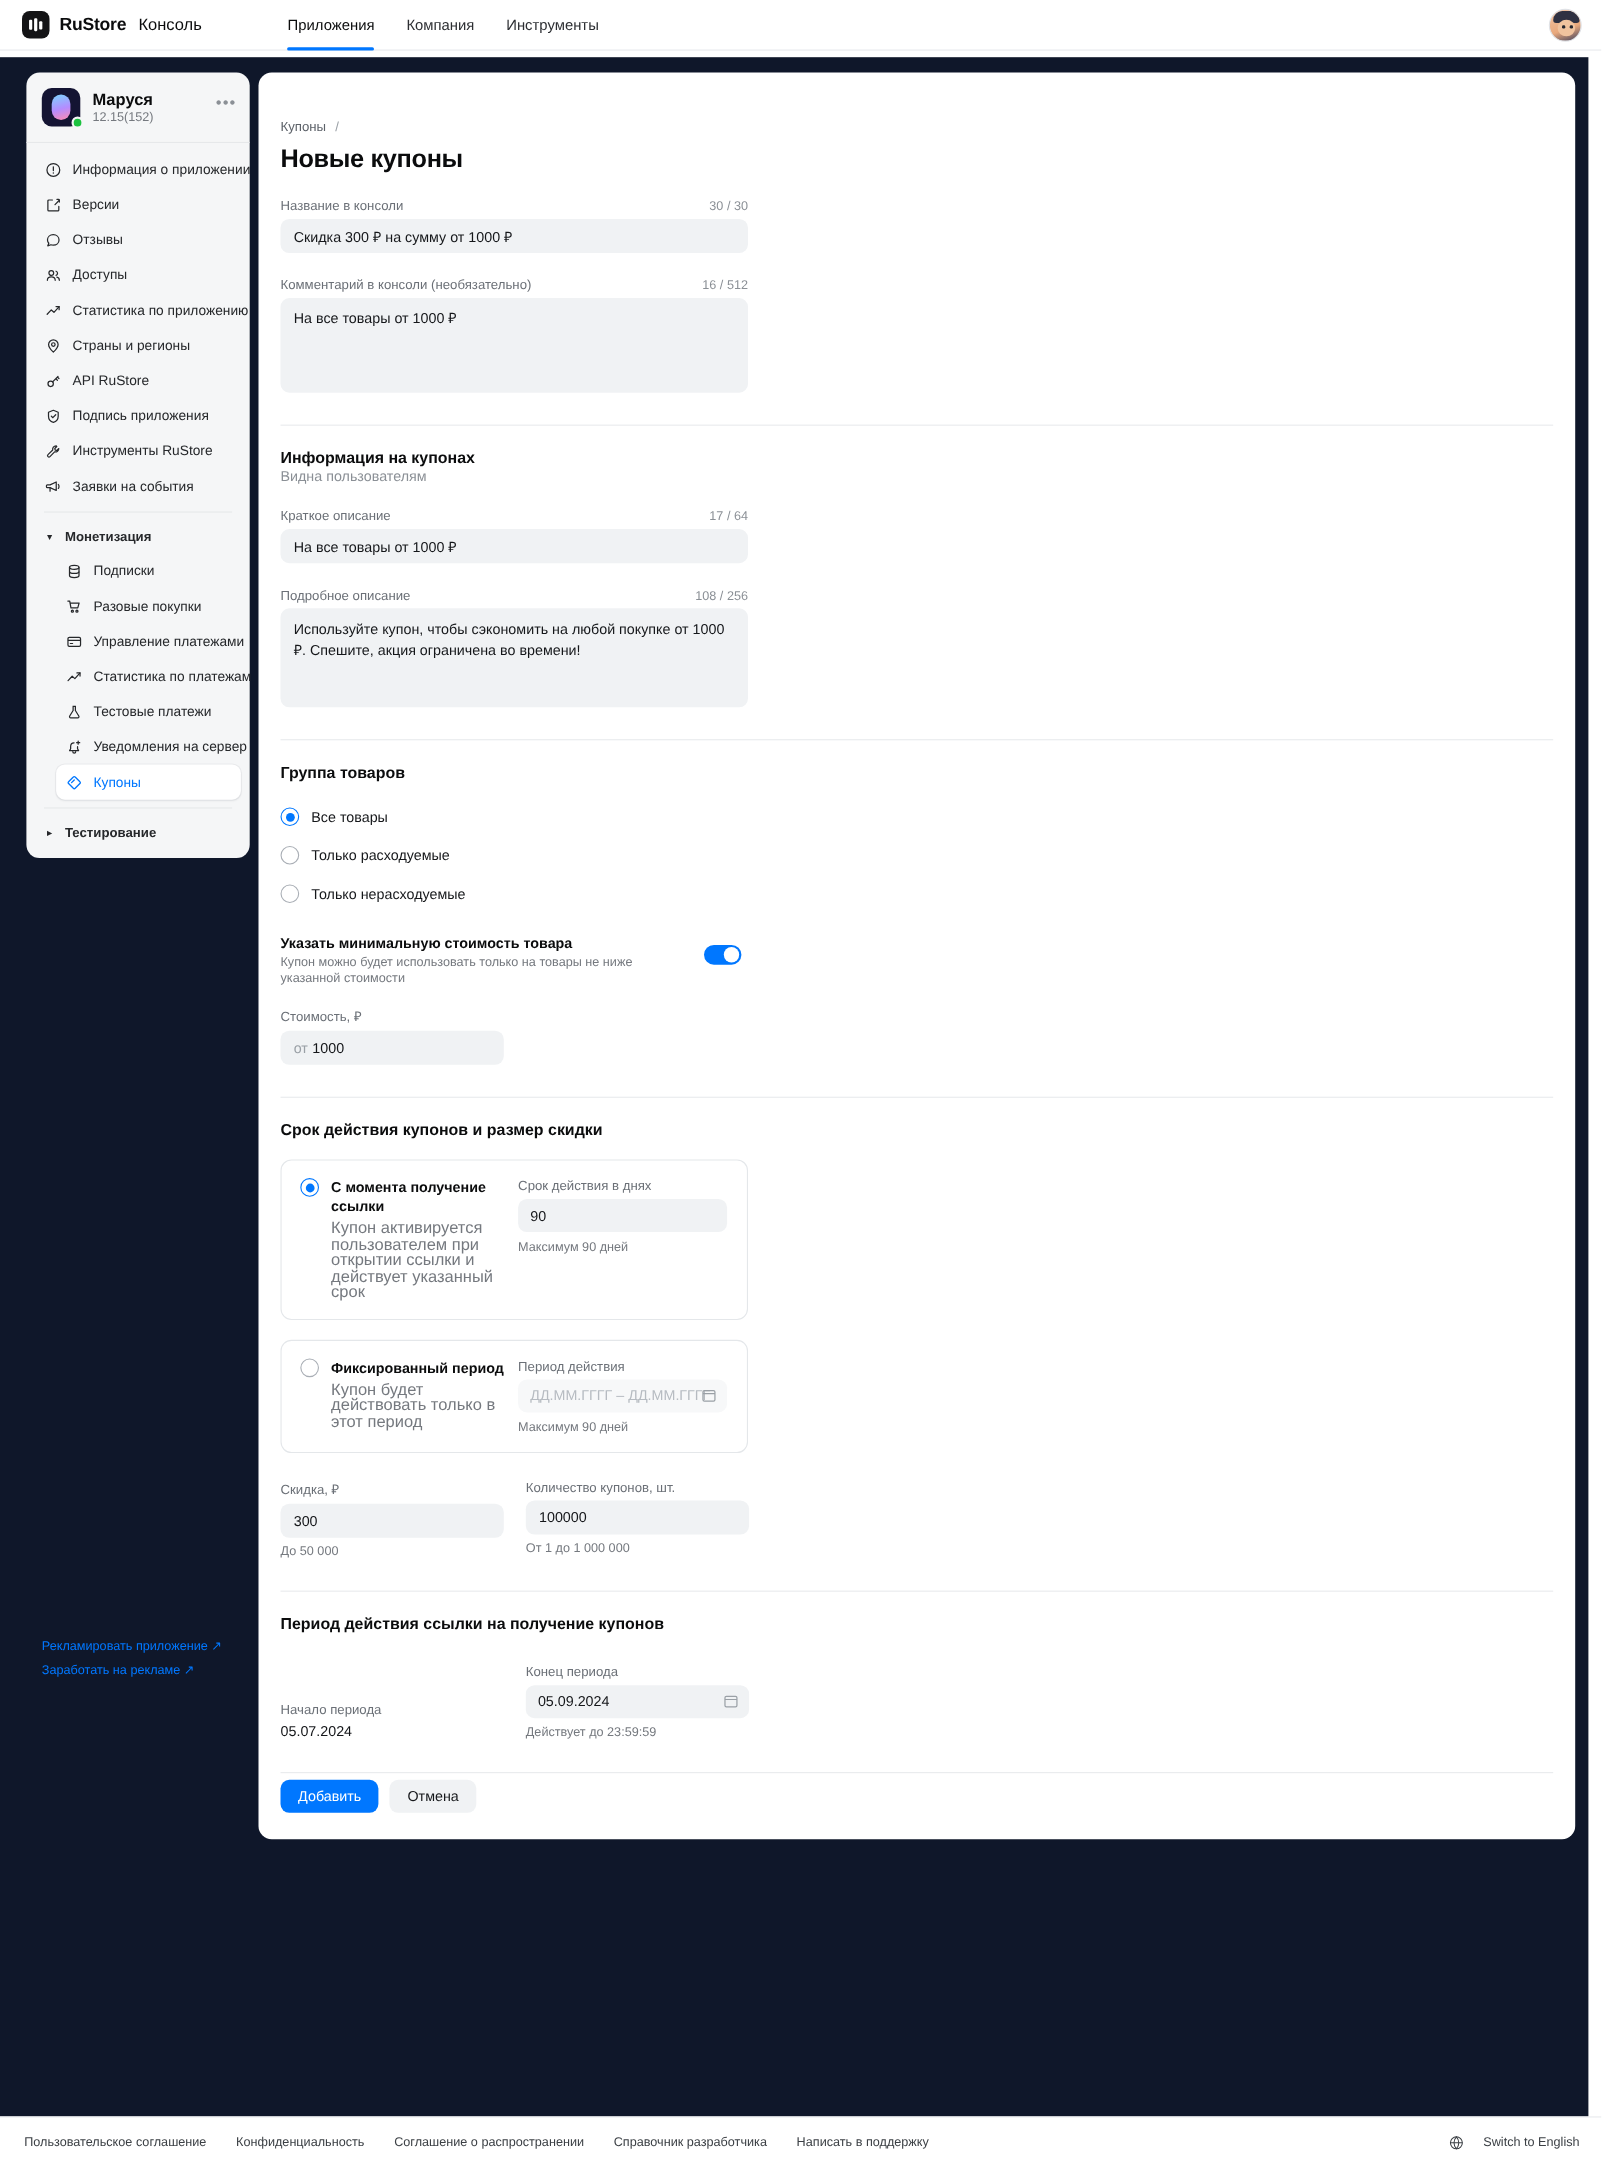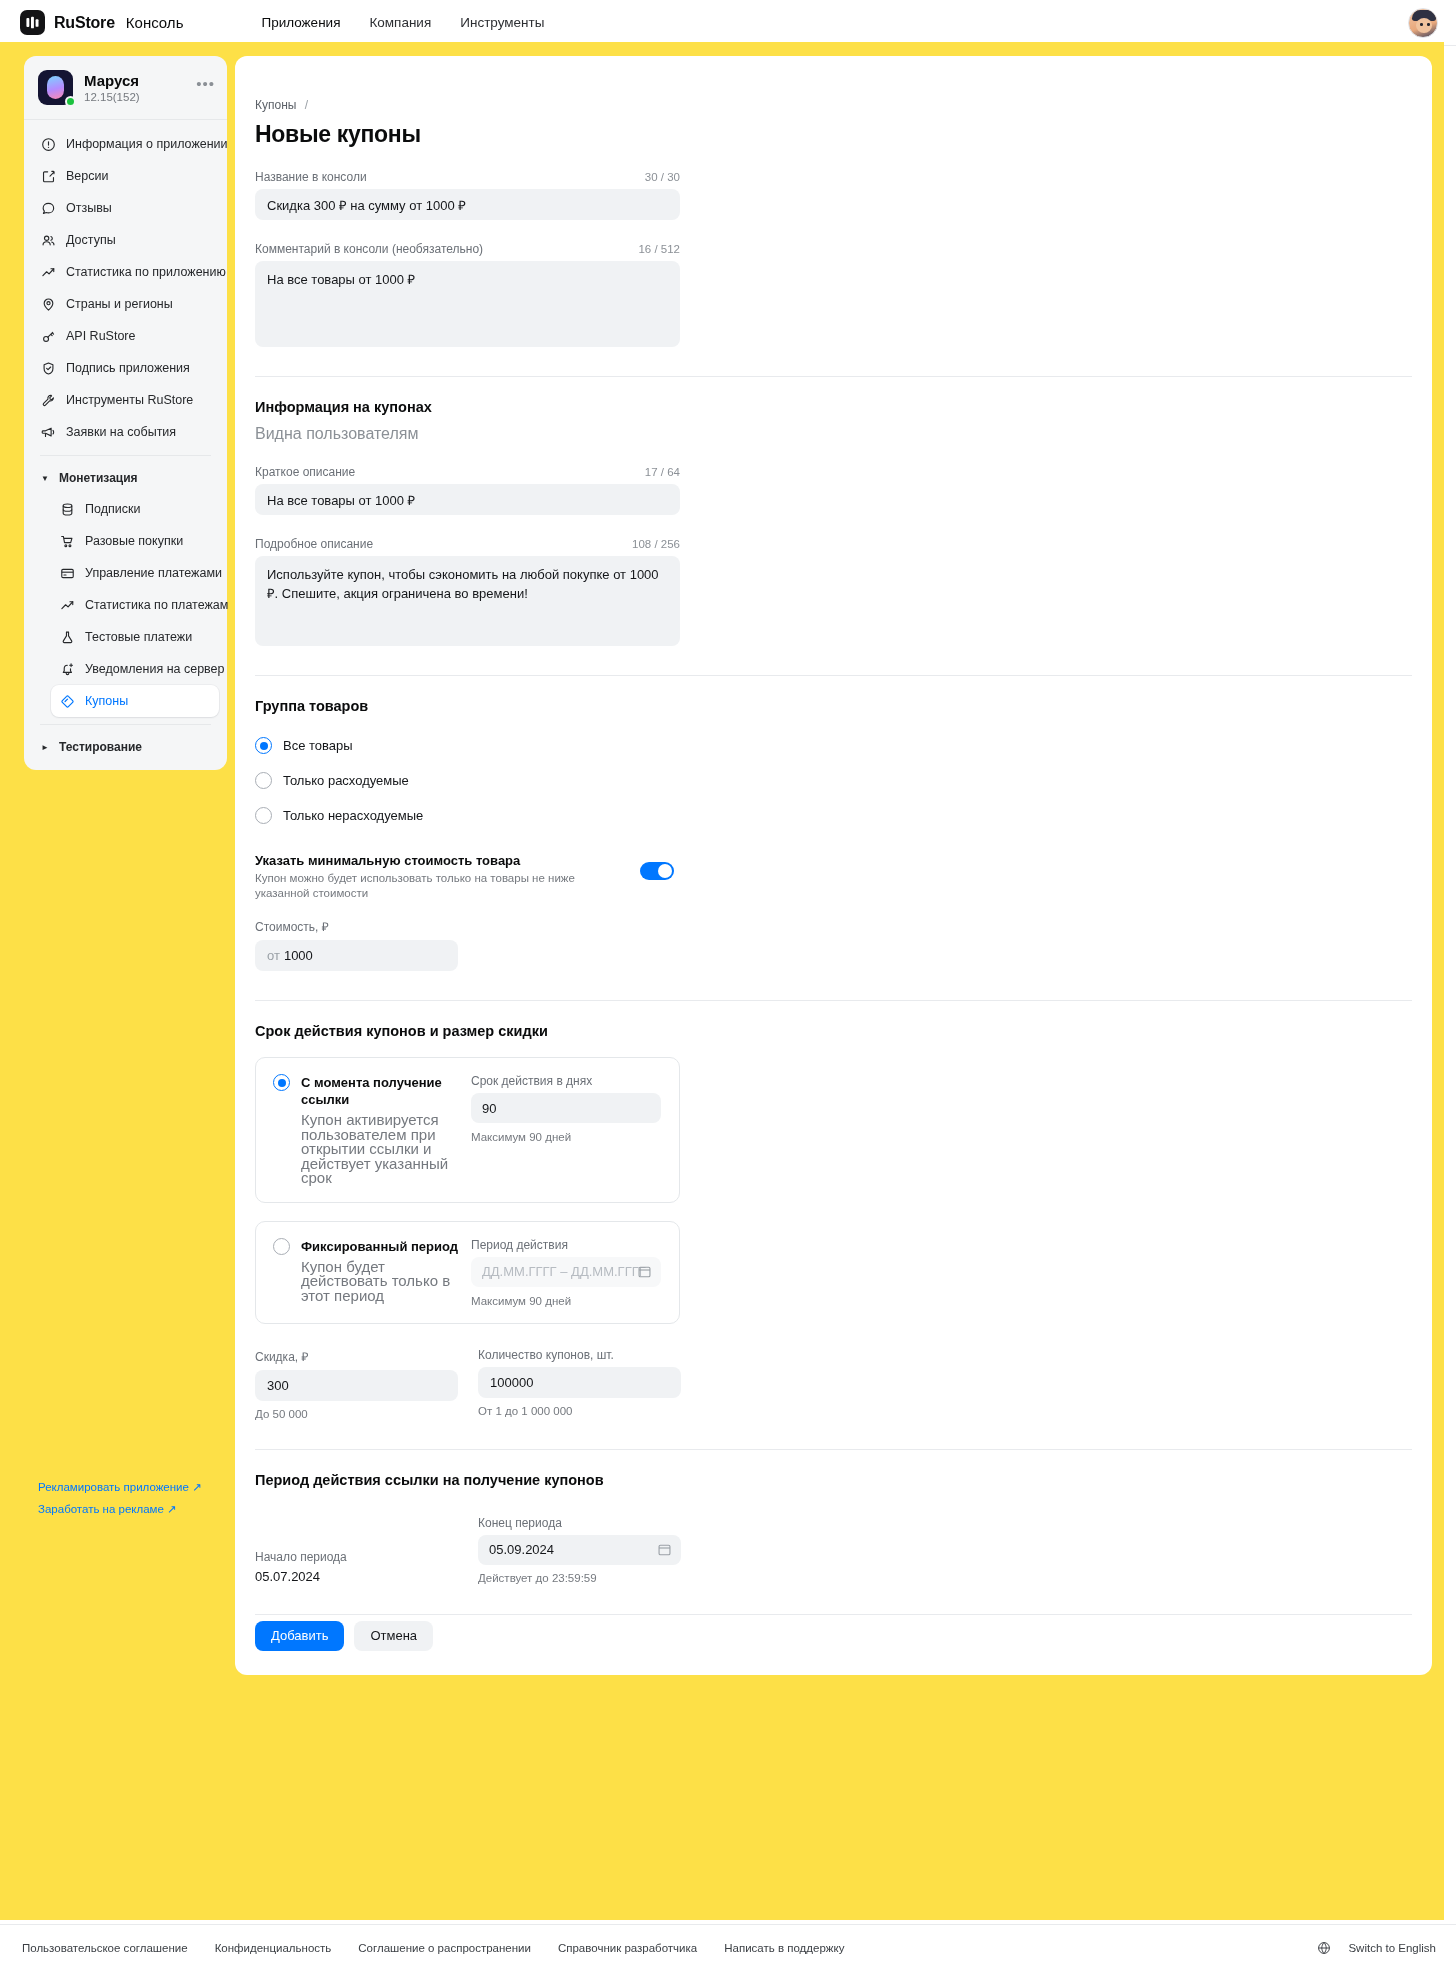--- a/index.html
+++ b/index.html
@@ -84,23 +84,23 @@
   .avatar .eyeL, .avatar .eyeR {
     position: absolute; top: 14px; width: 2.5px; height: 2.5px;
     background: #25262e; border-radius: 50%;
   }
   .avatar .eyeL { left: 11px; }
   .avatar .eyeR { left: 18px; }
 
   
   .body-area {
     position: absolute;
-    left: 0; top: 42px;
+    left: 0; top: 52px;
     width: 1444px; height: 1878px;
-    background: #fde047;
+    background: #0f172a;
   }
 
   
   .sidebar {
     position: absolute;
     left: 24px; top: 14px;
     width: 203px;
     background: #f5f6f7;
     border-radius: 12px;
     padding-bottom: 8px;
@@ -240,21 +240,21 @@
   .textarea.tall { height: 90px; }
 
   .hr {
     height: 1px; background: #e8eaed;
     margin: 29px 0 0 0; width: 1157px;
   }
   .section-title {
     font-size: 14.5px; font-weight: bold; color: #0b0c0d; margin-top: 22px;
   }
   .section-sub {
-    font-size: 16px; color: #8b9096; margin-top: 10px;
+    font-size: 13px; color: #8b9096; margin-top: 0;
   }
 
   
   .radio-row {
     display: flex; align-items: center; gap: 11px;
     height: 35px; cursor: pointer;
   }
   .radio {
     width: 17px; height: 17px; border-radius: 50%;
     border: 1.6px solid #a9aeb5;

